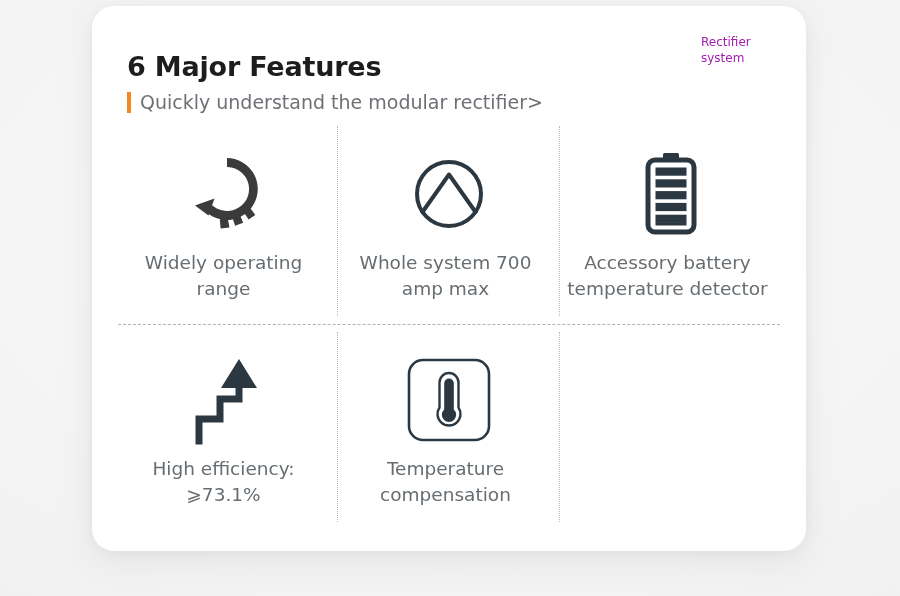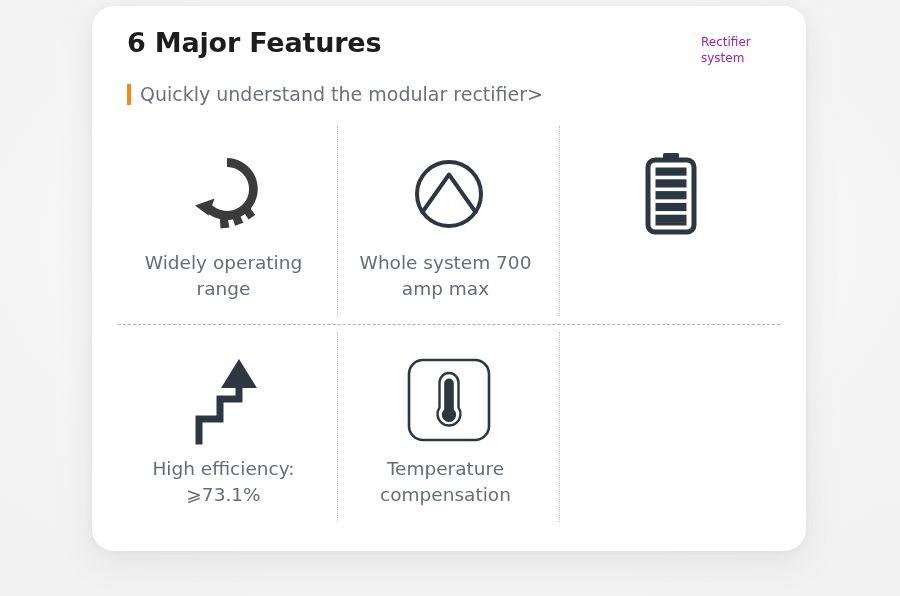--- a/index.html
+++ b/index.html
@@ -43,26 +43,27 @@
     top: 22px;
     right: 24px;
   }
 
   .title {
     font-size: 27px;
     font-weight: bold;
     color: #1d1d1d;
     letter-spacing: -0.2px;
     line-height: 1.1;
+    margin-top: 24px;
   }
 
   .subtitle-row {
     display: flex;
     align-items: flex-end;
-    margin-top: 25px;
+    margin-top: 9px;
   }
 
   .accent-bar {
     width: 4px;
     height: 21px;
     background: #f4881f;
     margin-right: 9px;
     flex: 0 0 auto;
   }
 
@@ -204,20 +205,22 @@
           <rect x="7" y="9" width="46" height="72" rx="7" fill="none" stroke="#2c3841" stroke-width="5"></rect>
 
           <rect x="14.5" y="16.5" width="31" height="8.2" fill="#2c3841"></rect>
           <rect x="14.5" y="28.3" width="31" height="8.2" fill="#2c3841"></rect>
           <rect x="14.5" y="40.1" width="31" height="8.2" fill="#2c3841"></rect>
           <rect x="14.5" y="51.9" width="31" height="8.2" fill="#2c3841"></rect>
           <rect x="14.5" y="63.7" width="31" height="8.2" fill="#2c3841"></rect>
           <rect x="14.5" y="71.5" width="31" height="3.0" fill="#2c3841"></rect>
         </svg>
       </div>
+      <div class="caption">Accessory battery
+temperature detector</div>
     </div>
 
     <div class="cell col1">
       <div class="icon-box">
         <svg class="i-svg" width="76" height="90" viewBox="0 0 76 90">
           <path d="M10 86 L10 64 L31 64 L31 44 L50 44 L50 26" fill="none" stroke="#2c3841" stroke-width="7" stroke-linecap="square" stroke-linejoin="miter"></path>
           <path d="M50 4 L68 33 L32 33 Z" fill="#2c3841"></path>
         </svg>
       </div>
       <div class="caption">High efficiency:

